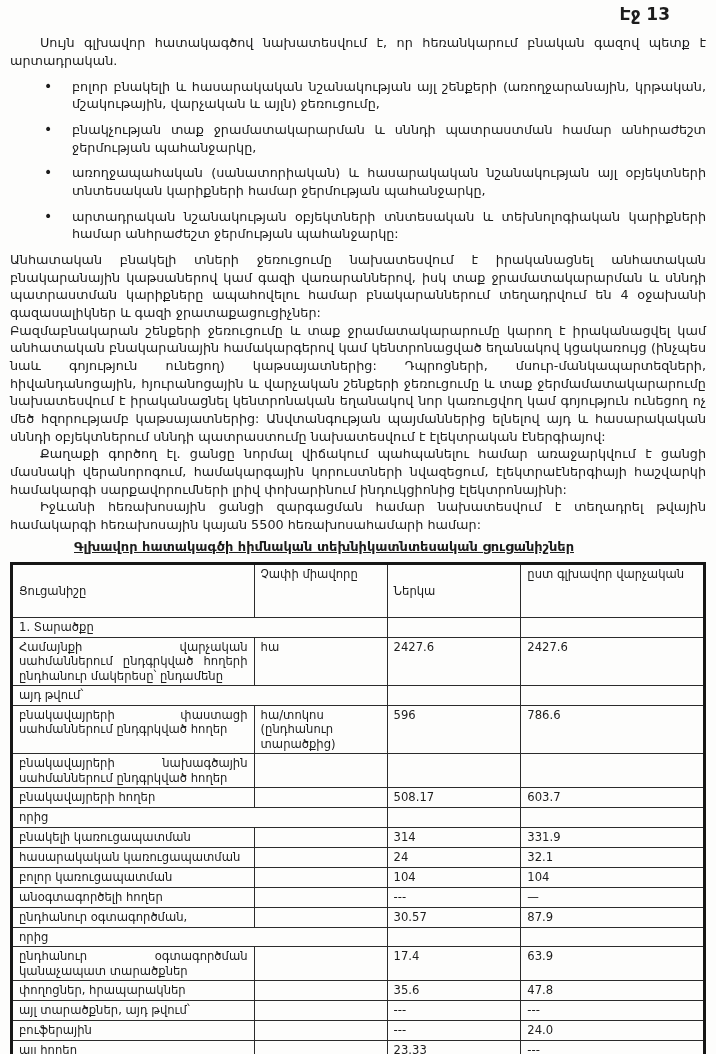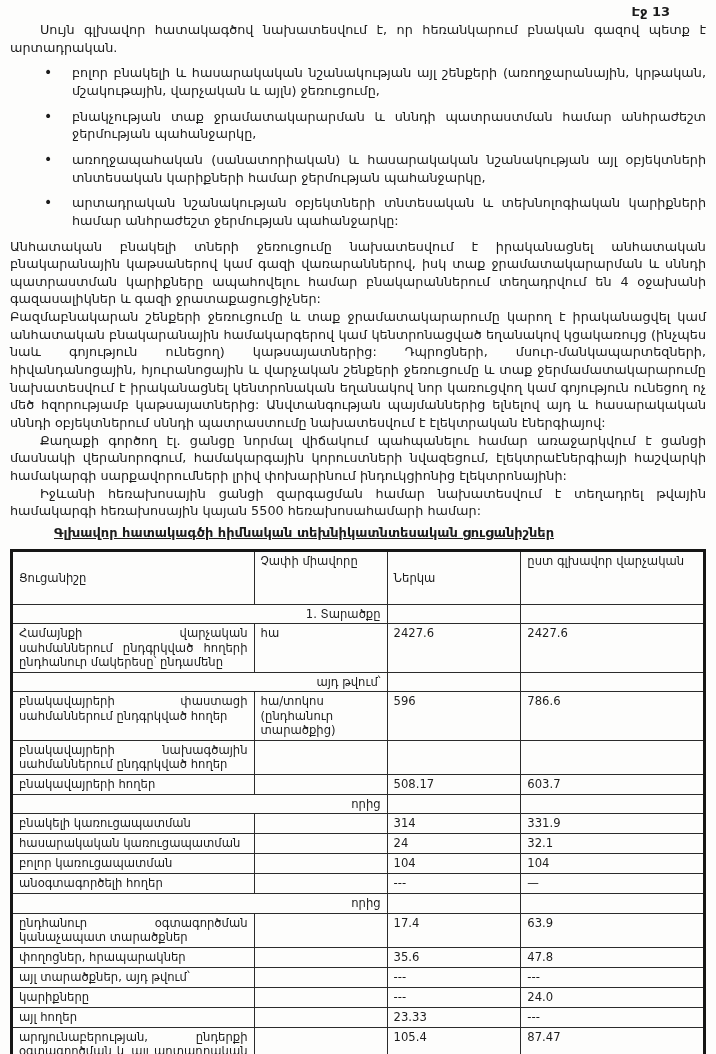--- a/index.html
+++ b/index.html
@@ -13,55 +13,55 @@
     font-size:12.8px;
     line-height:1.38;
     padding:3px 10px 0 10px;
     box-sizing:border-box;
     overflow:hidden;
   }
   .page-number{
     text-align:right;
     padding-right:36px;
     font-weight:bold;
-    font-size:13px;
-    margin-bottom:0;
+    font-size:17px;
+    margin-bottom:8px;
   }
   p.para{margin:0;text-align:justify;}
   p.indent{text-indent:30px;}
   ul.bullets{margin:1px 0 1px 26px;padding:0;list-style:none;}
   li.bullet{position:relative;padding-left:36px;text-align:justify;margin:8px 0;}
   li.bullet::before{content:"\2022";position:absolute;left:8px;top:-1px;font-size:14px;}
   .table-title{
     margin:4px 0 5px 44px;
     font-weight:bold;
     font-size:13px;
   }
-  .table-title span{text-decoration:underline;}
+  .table-title span{text-decoration:underline;margin-left:20px;}
   table.tbl{
     border-collapse:collapse;
     width:696px;
     margin-top:7px;
     font-size:11.6px;
     line-height:1.25;
     table-layout:fixed;
   }
   table.tbl{border:3px solid #161616;}
   .tbl th,.tbl td{
     border:1px solid #2b2b2b;
     padding:2px 6px;
     vertical-align:top;
     font-weight:normal;
     text-align:left;
     word-wrap:break-word;
   }
   .tbl thead th{height:48px;}
   th.v-mid{vertical-align:middle;}
   td.lbl{text-align:justify;}
-  td.sec{text-align:right;}
+  td.sec{text-align:left;}
   tr.data-row td{height:15px;}
 </style>
 </head>
 <body>
 
 <div class="page">
 
   <div class="page-number">Էջ 13</div>
 
   <p class="para indent">Սույն գլխավոր հատակագծով նախատեսվում է, որ հեռանկարում բնական գազով պետք է արտադրական.</p>
@@ -155,20 +155,26 @@
           <td class="unit"></td>
           <td class="cur">104</td>
           <td class="plan">104</td>
         </tr>
         <tr class="data-row">
           <td class="lbl">անօգտագործելի հողեր</td>
           <td class="unit"></td>
           <td class="cur">---</td>
           <td class="plan">—</td>
         </tr>
+        <tr class="data-row">
+          <td class="lbl">ընդհանուր օգտագործման,</td>
+          <td class="unit"></td>
+          <td class="cur">30.57</td>
+          <td class="plan">87.9</td>
+        </tr>
         <tr>
           <td colspan="2" class="sec">որից</td>
           <td></td>
           <td></td>
         </tr>
         <tr class="data-row">
           <td class="lbl">ընդհանուր օգտագործման կանաչապատ տարածքներ</td>
           <td class="unit"></td>
           <td class="cur">17.4</td>
           <td class="plan">63.9</td>
@@ -179,21 +185,21 @@
           <td class="cur">35.6</td>
           <td class="plan">47.8</td>
         </tr>
         <tr class="data-row">
           <td class="lbl">այլ տարածքներ, այդ թվում՝</td>
           <td class="unit"></td>
           <td class="cur">---</td>
           <td class="plan">---</td>
         </tr>
         <tr class="data-row">
-          <td class="lbl">կարիքները</td>
+          <td class="lbl">բուֆերային</td>
           <td class="unit"></td>
           <td class="cur">---</td>
           <td class="plan">24.0</td>
         </tr>
         <tr class="data-row">
           <td class="lbl">այլ հողեր</td>
           <td class="unit"></td>
           <td class="cur">23.33</td>
           <td class="plan">---</td>
         </tr>

